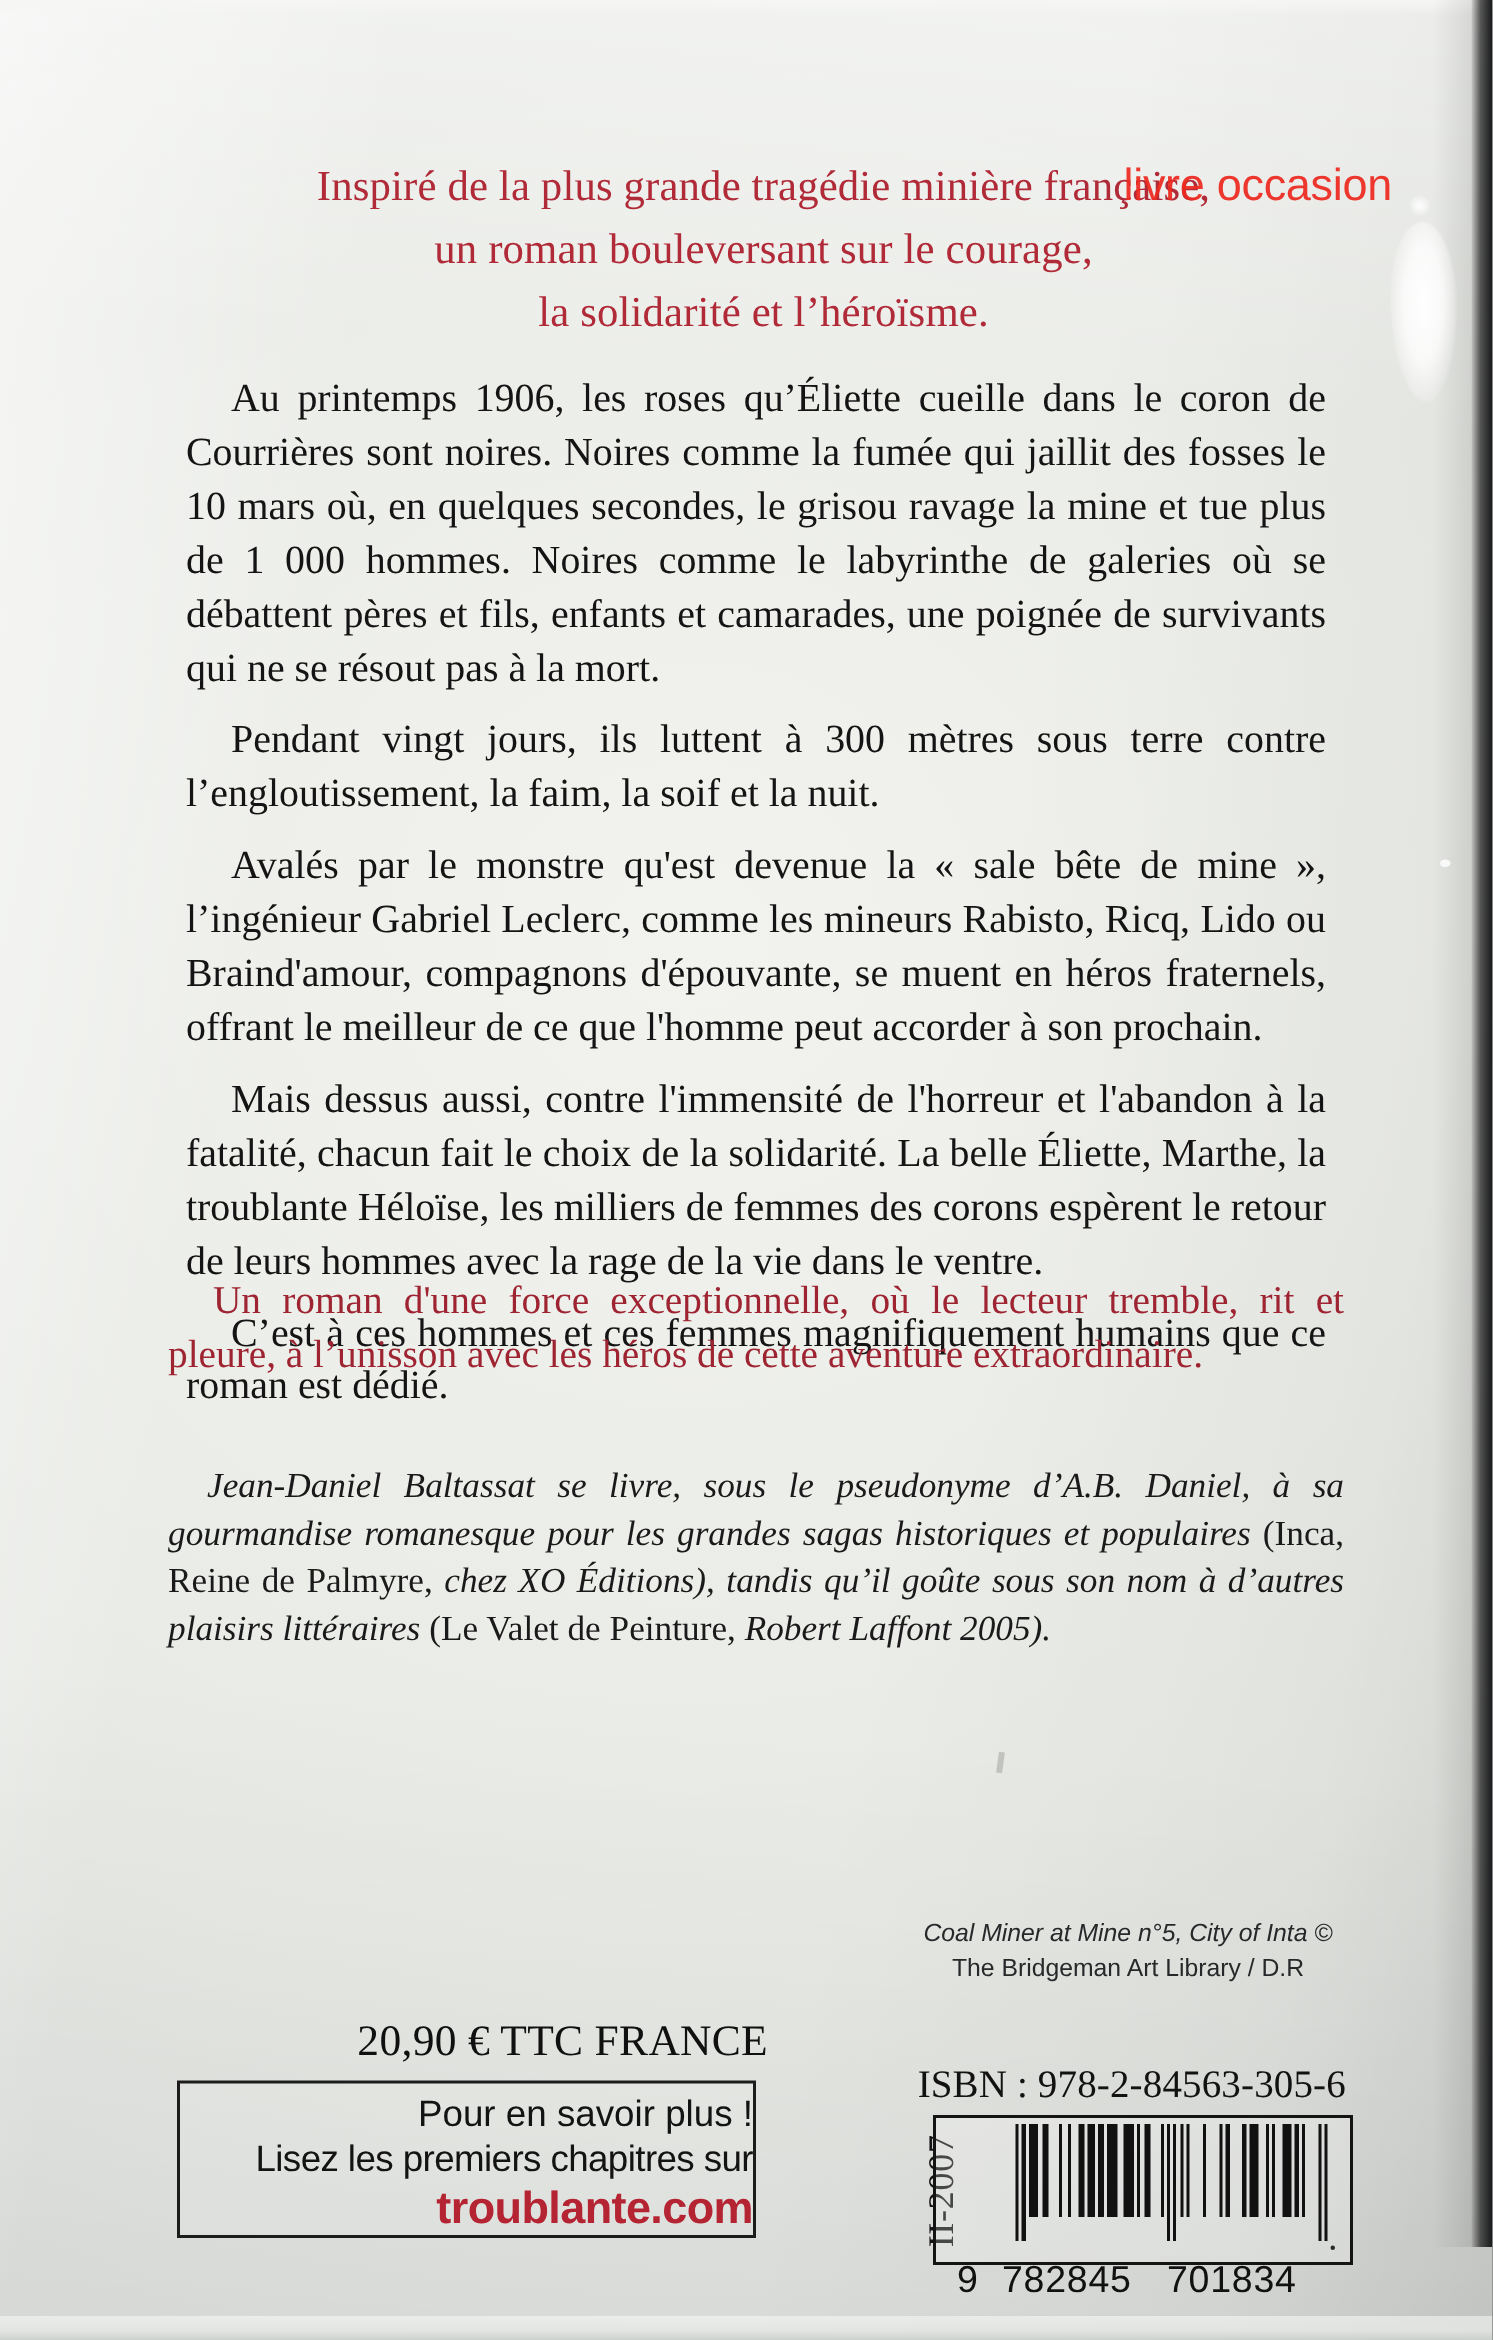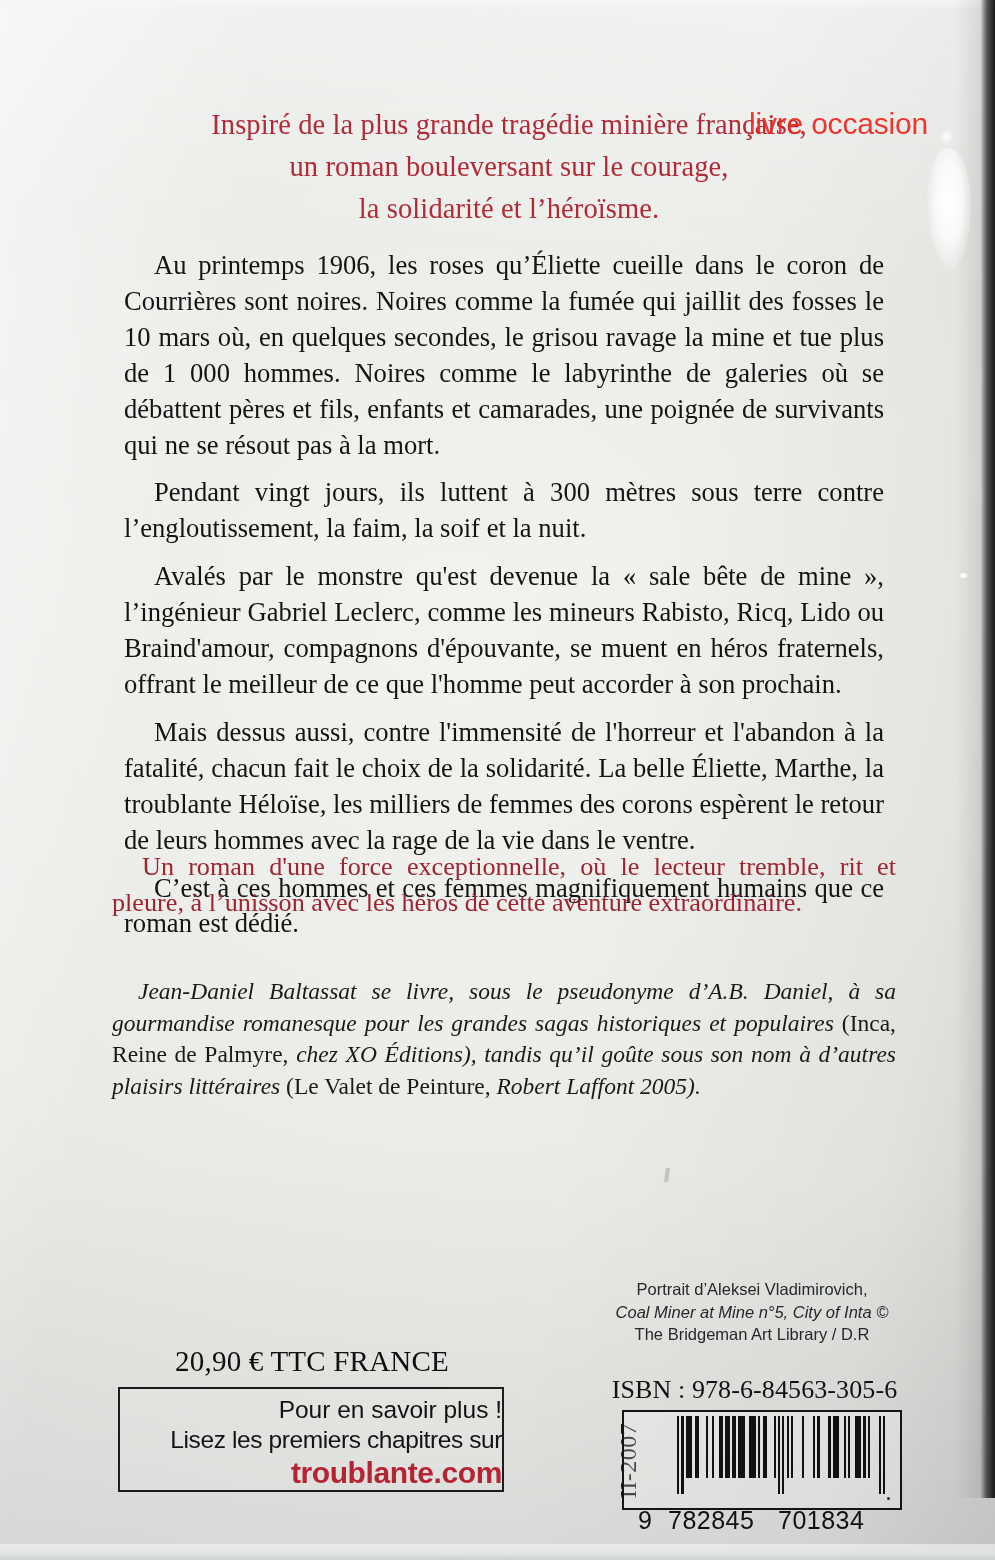--- a/index.html
+++ b/index.html
@@ -188,21 +188,21 @@
     line-height: 22.5px;
     color: #26282a;
   }
   #credit .it { font-style: italic; }
 
   #price {
     position: absolute;
     left: 100px;
     top: 1345px;
     width: 400px;
-    text-align: center;
+    text-align: right;
     font-size: 29px;
     letter-spacing: 0.2px;
     color: #101010;
     white-space: nowrap;
   }
 
   #promo-box {
     position: absolute;
     left: 106px;
     top: 1387px;
@@ -344,36 +344,35 @@
 
     <div id="pullquote">
       <p>Un roman d'une force exceptionnelle, où le lecteur tremble, rit et pleure, à l’unisson avec les héros de cette aventure extraordinaire.</p>
     </div>
 
     <div id="bio">
       <p><span>Jean-Daniel Baltassat se livre, sous le pseudonyme d’A.B. Daniel, à sa gourmandise romanesque pour les grandes sagas historiques et populaires </span><span class="upr">(Inca, Reine de Palmyre, </span><span>chez XO Éditions), tandis qu’il goûte sous son nom à d’autres plaisirs littéraires </span><span class="upr">(Le Valet de Peinture, </span><span>Robert Laffont 2005).</span></p>
     </div>
 
     <div id="credit">
-      <div>Portrait d’Aleksei Vladimirovich,</div>
       <div class="it">Coal Miner at Mine n°5, City of Inta ©</div>
       <div>The Bridgeman Art Library / D.R</div>
     </div>
 
     <div id="price">20,90 € TTC FRANCE</div>
 
     <div id="promo-box">
       <div id="promo-inner">
         <div id="promo-line1">Pour en savoir plus !</div>
         <div id="promo-line2">Lisez les premiers chapitres sur</div>
         <div id="promo-url">troublante.com</div>
       </div>
     </div>
 
-    <div id="isbn">ISBN : 978-6-84563-305-6</div>
+    <div id="isbn">ISBN : 978-2-84563-305-6</div>
 
     <div id="barcode-label">
       <span>II-2007</span>
     </div>
 
     <div id="barcode-box">
       <div id="bars">
           <i class="g" style="width: 2.2px; margin-right: 0px;"></i>
           <i class="w" style="width: 2.2px; margin-right: 0px;"></i>
           <i class="g" style="width: 2.2px; margin-right: 0px;"></i>

